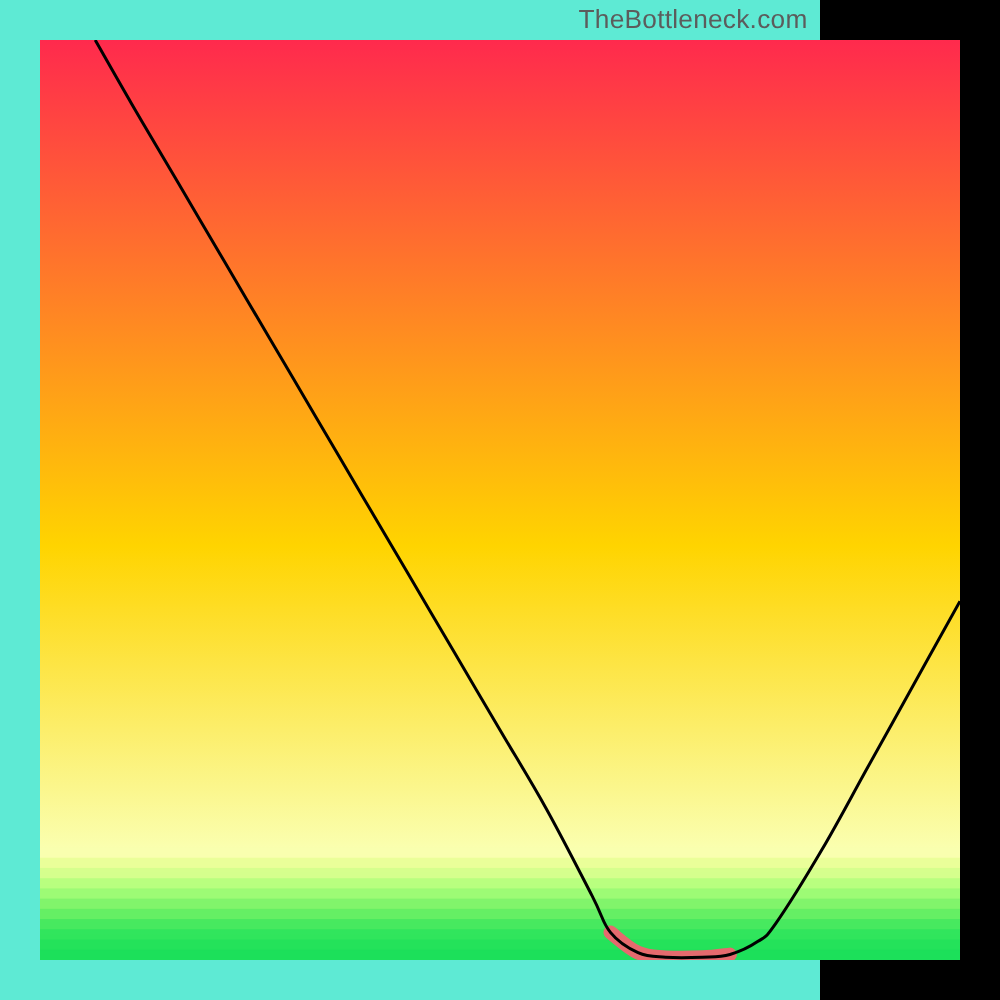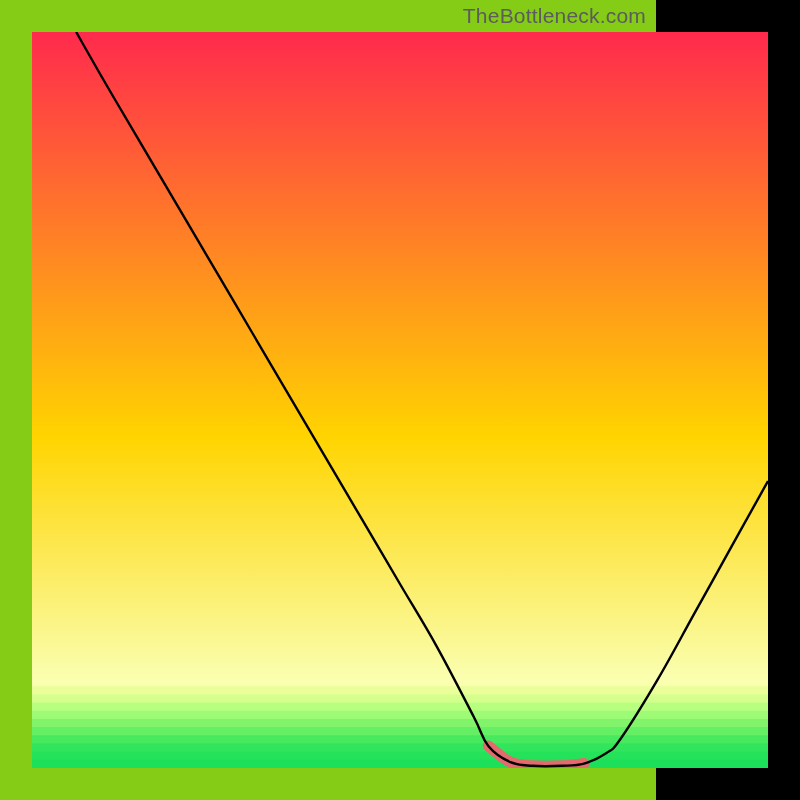--- a/index.html
+++ b/index.html
@@ -8,21 +8,21 @@
     width: 800px;
     height: 800px;
     background: #000;
     font-family: Arial, Helvetica, sans-serif;
     overflow: hidden;
   }
   .container {
     position: relative;
     width: 656px;
     height: 800px;
-    background: #84cc16;
+    background: #5eead4;
   }
   .watermark {
     position: absolute;
     top: 4px;
     right: 10px;
     color: #5c5c5c;
     font-size: 21px;
     font-weight: 500;
     z-index: 20;
     letter-spacing: 0.2px;

